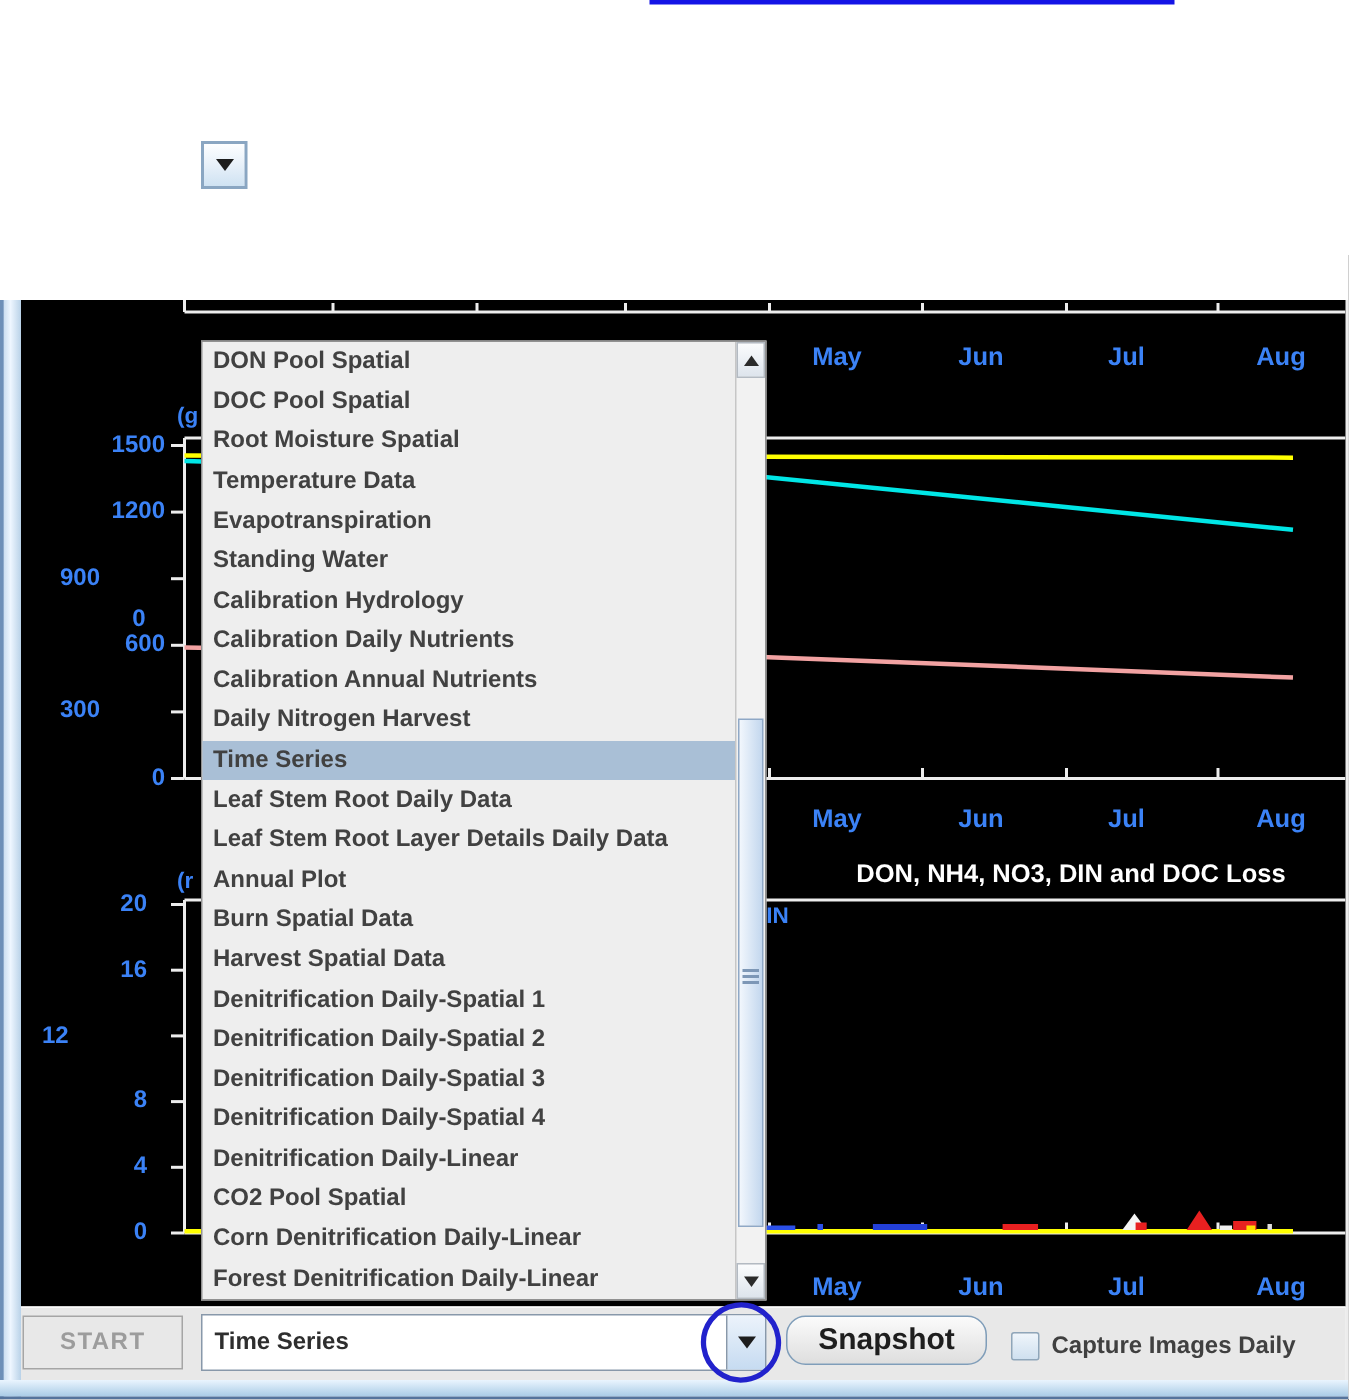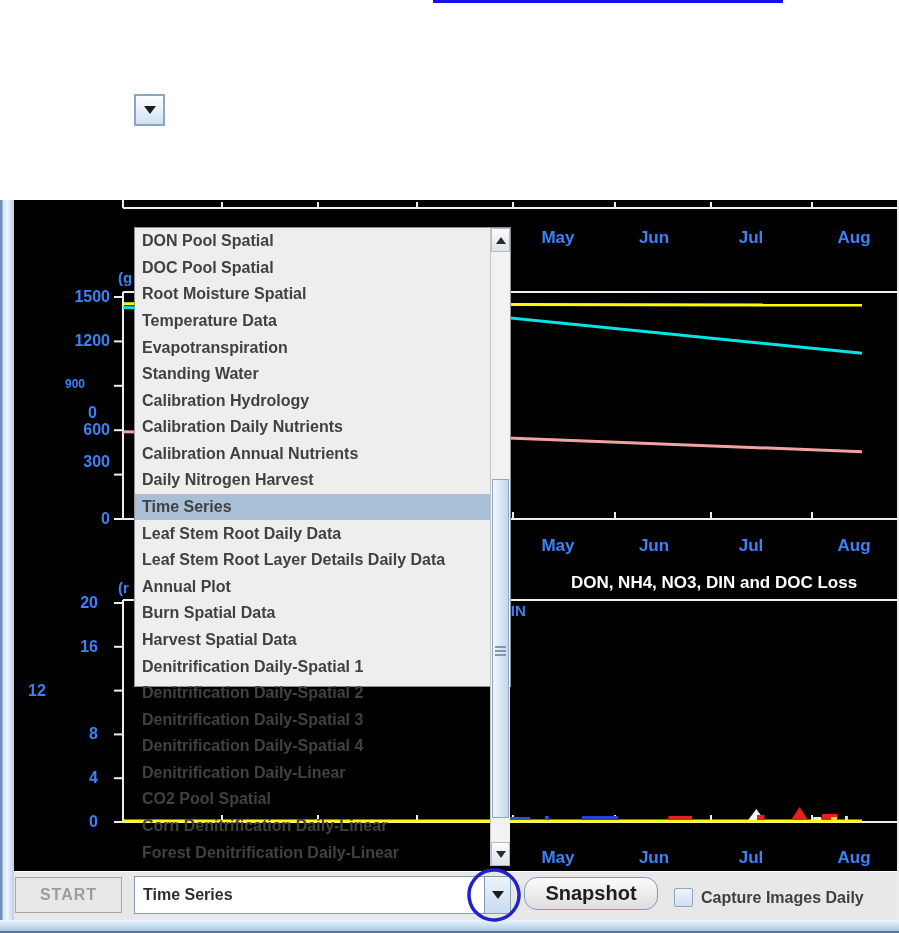--- a/index.html
+++ b/index.html
@@ -20,21 +20,21 @@
   .bottom-border{position:absolute;left:0;top:920px;width:899px;height:13px;
     background:linear-gradient(#eaf5fe,#a9cbe6);border-bottom:2px solid #55749c;box-sizing:border-box;}
 
   
   .panel{position:absolute;left:14px;top:200px;width:883px;height:671px;background:#000;z-index:1;}
   .panel svg{position:absolute;left:0;top:0;}
   .plabel{position:absolute;color:#3b82f6;font-weight:bold;white-space:nowrap;}
   .ctitle{position:absolute;color:#fff;font-weight:bold;font-size:17px;text-align:center;}
 
   
-  .popup{position:absolute;left:134px;top:227px;width:377px;height:460px;box-sizing:border-box;
+  .popup{position:absolute;left:134px;top:227px;width:377px;height:640px;box-sizing:border-box;
     background:#eeeeee;border:1px solid #919191;z-index:5;}
   .plist{position:absolute;left:0;top:0;width:355px;height:638px;display:flex;flex-direction:column;}
   .pitem{flex:1;display:flex;align-items:center;padding-left:7px;
     font-size:16px;font-weight:bold;color:#414141;white-space:nowrap;overflow:hidden;cursor:default;}
   .pitem.sel{background:#a9bfd6;}
   .sb{position:absolute;right:0;top:0;width:20px;height:638px;background:#f2f2f2;border-left:1px solid #c6c6c6;box-sizing:border-box;}
   .sb-btn{position:absolute;left:0;width:19px;height:24px;box-sizing:border-box;border:1px solid #b3bac2;
     background:linear-gradient(#fbfcfd,#dde4ec);display:flex;align-items:center;justify-content:center;cursor:pointer;}
   .sb-btn.up{top:0;} .sb-btn.down{bottom:0;}
   .sb-tri-up{width:0;height:0;border-left:5px solid transparent;border-right:5px solid transparent;border-bottom:7px solid #2a2a2a;}
@@ -146,23 +146,23 @@
       <span class="plabel" style="left: 514px; top: 336px; width: 60px; text-align: center; font-size: 17px;">May</span>
       <span class="plabel" style="left: 610px; top: 336px; width: 60px; text-align: center; font-size: 17px;">Jun</span>
       <span class="plabel" style="left: 707px; top: 336px; width: 60px; text-align: center; font-size: 17px;">Jul</span>
       <span class="plabel" style="left: 810px; top: 336px; width: 60px; text-align: center; font-size: 17px;">Aug</span>
       <span class="plabel" style="left: 514px; top: 648px; width: 60px; text-align: center; font-size: 17px;">May</span>
       <span class="plabel" style="left: 610px; top: 648px; width: 60px; text-align: center; font-size: 17px;">Jun</span>
       <span class="plabel" style="left: 707px; top: 648px; width: 60px; text-align: center; font-size: 17px;">Jul</span>
       <span class="plabel" style="left: 810px; top: 648px; width: 60px; text-align: center; font-size: 17px;">Aug</span>
       <span class="plabel" style="left: 26px; top: 88px; width: 70px; text-align: right; font-size: 16px;">1500</span>
       <span class="plabel" style="left: 26px; top: 132.4px; width: 70px; text-align: right; font-size: 16px;">1200</span>
-      <span class="plabel" style="left: 26px; top: 176.8px; width: 70px; text-align: center; font-size: 12px;">900</span>
+      <span class="plabel" style="left: 26px; top: 176.8px; width: 70px; text-align: left; font-size: 16px;">900</span>
       <span class="plabel" style="left: 26px; top: 221.2px; width: 70px; text-align: right; font-size: 16px;">600</span>
-      <span class="plabel" style="left: 26px; top: 253px; width: 70px; text-align: right; font-size: 16px;">300</span>
+      <span class="plabel" style="left: 26px; top: 265px; width: 70px; text-align: left; font-size: 16px;">300</span>
       <span class="plabel" style="left: 26px; top: 310px; width: 70px; text-align: right; font-size: 16px;">0</span>
       <span class="plabel" style="left: 14px; top: 394px; width: 70px; text-align: right; font-size: 16px;">20</span>
       <span class="plabel" style="left: 14px; top: 437.8px; width: 70px; text-align: right; font-size: 16px;">16</span>
       <span class="plabel" style="left: 14px; top: 481.6px; width: 70px; text-align: left; font-size: 16px;">12</span>
       <span class="plabel" style="left: 14px; top: 525.4px; width: 70px; text-align: right; font-size: 16px;">8</span>
       <span class="plabel" style="left: 14px; top: 569.2px; width: 70px; text-align: right; font-size: 16px;">4</span>
       <span class="plabel" style="left: 14px; top: 613px; width: 70px; text-align: right; font-size: 16px;">0</span>
     </div>
 
   <div class="popup">

